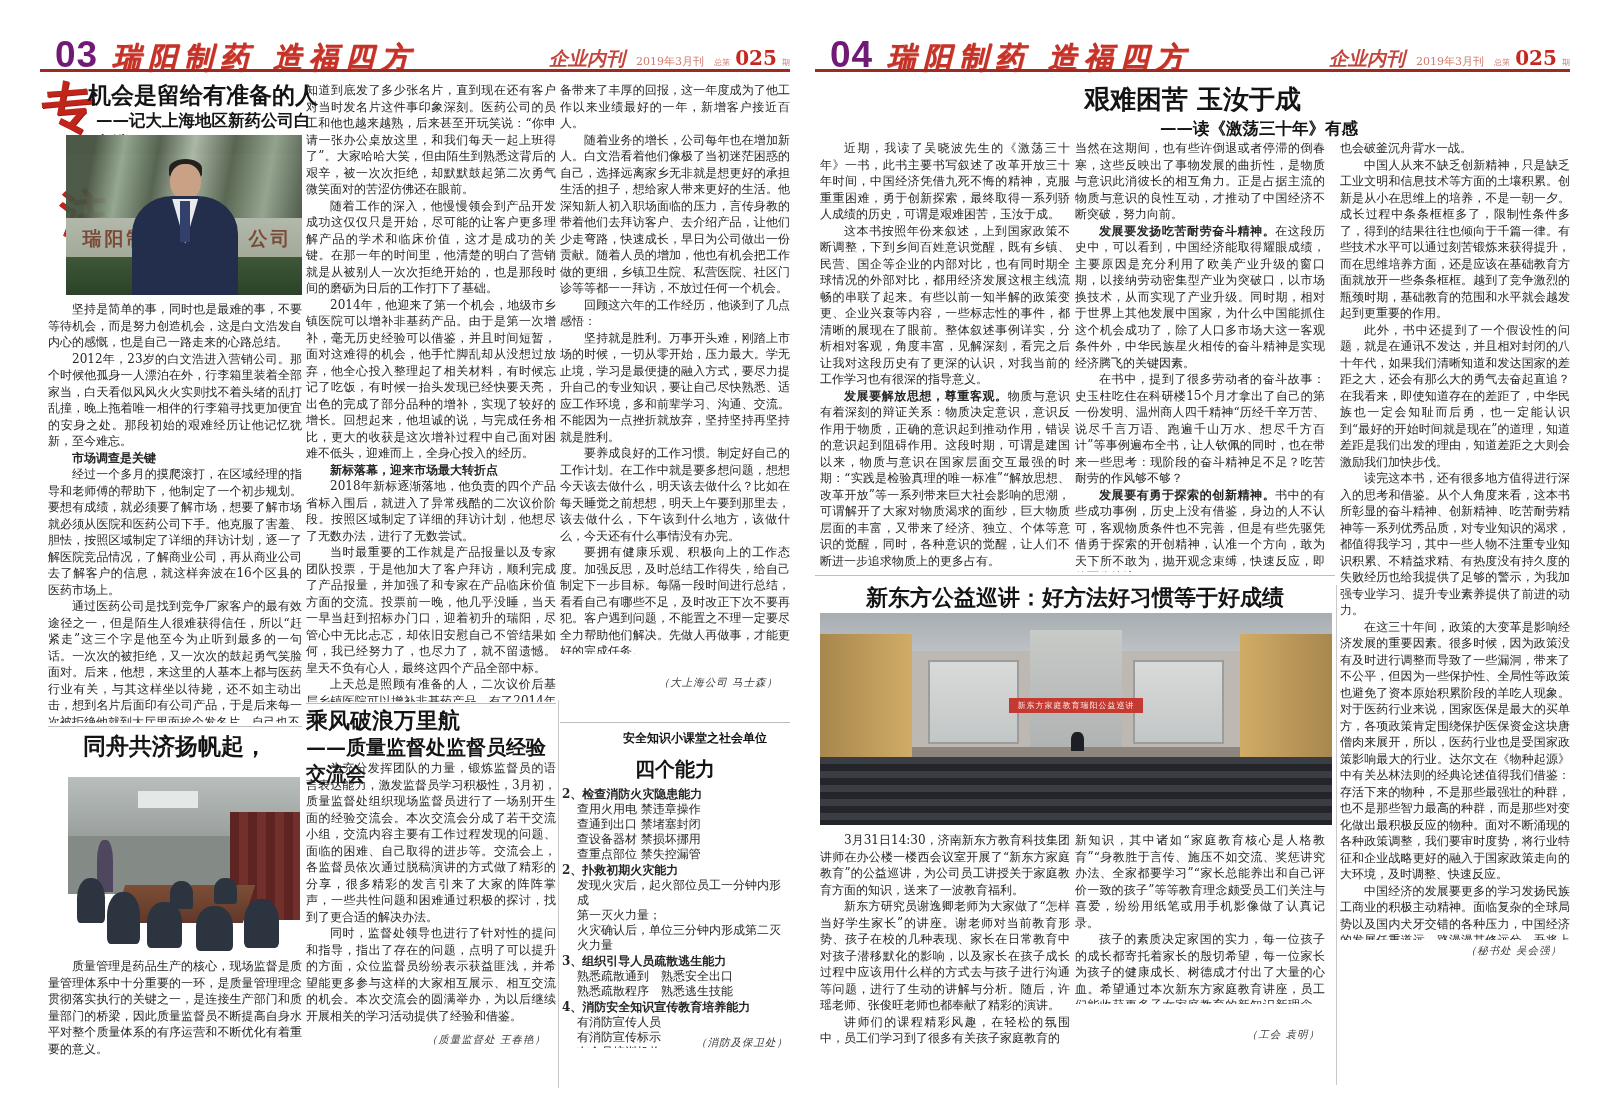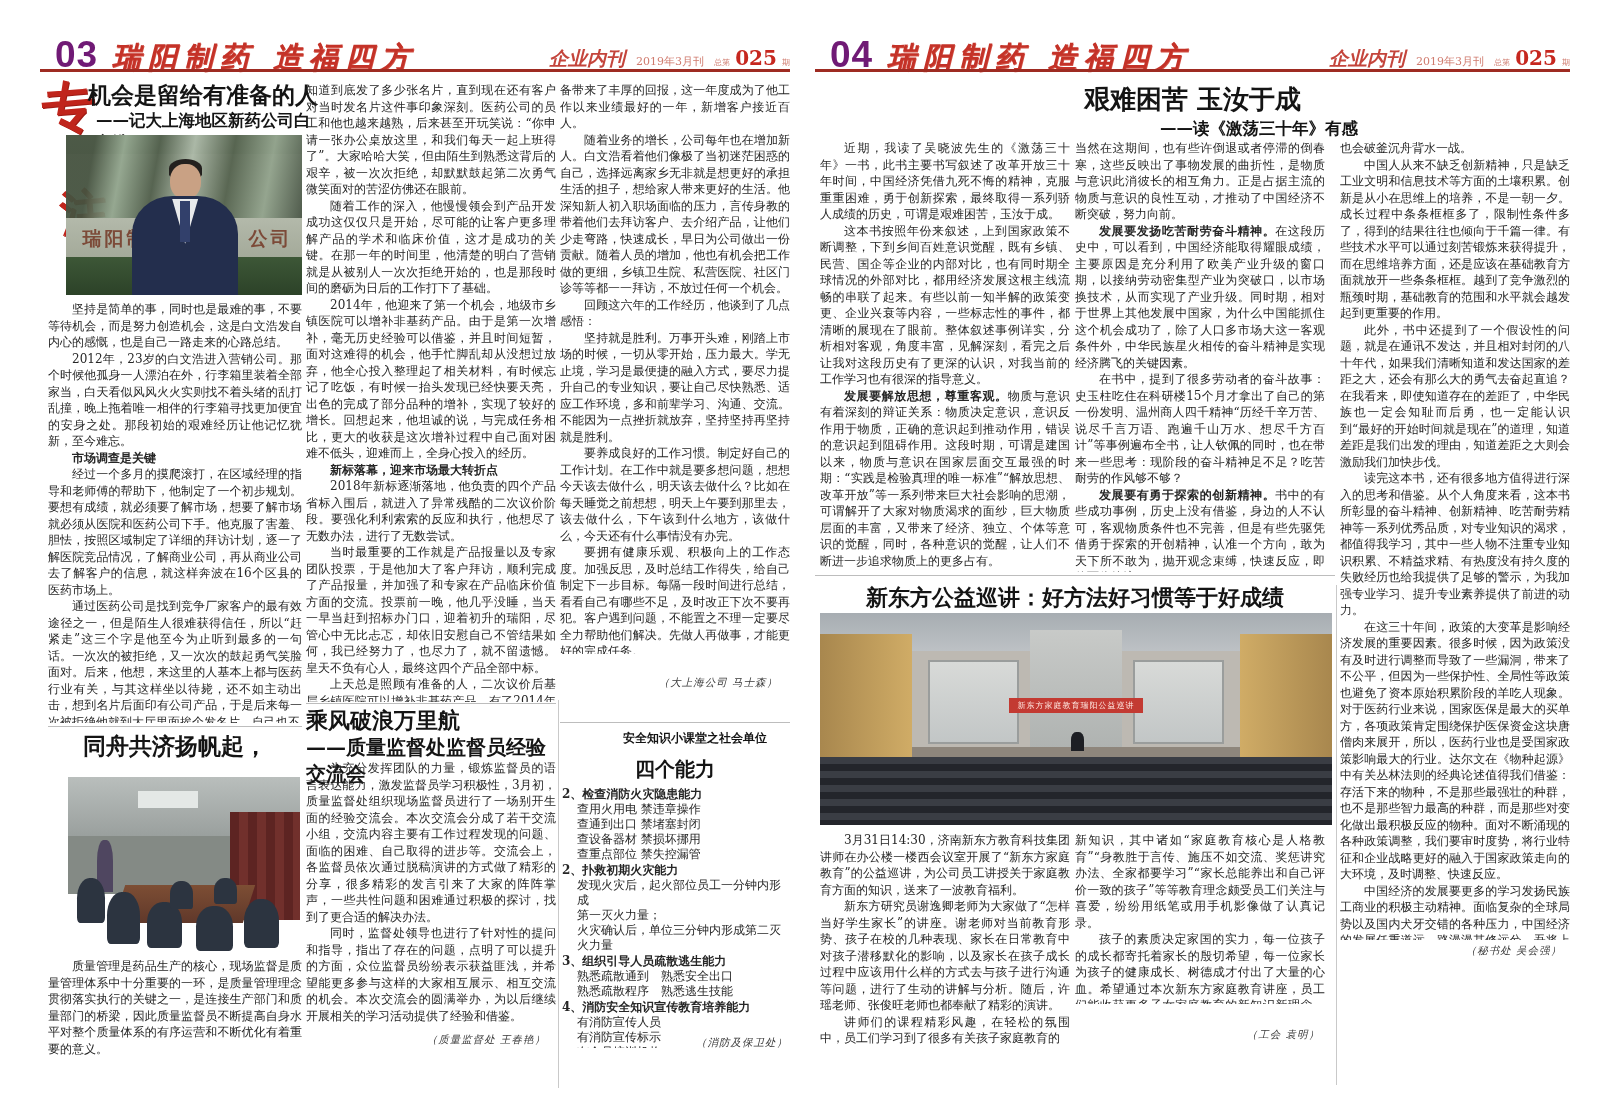--- a/index.html
+++ b/index.html
@@ -116,21 +116,21 @@
         <p class="para">2012年，23岁的白文浩进入营销公司。那个时候他孤身一人漂泊在外，行李箱里装着全部家当，白天看似风风火火实则找不着头绪的乱打乱撞，晚上拖着唯一相伴的行李箱寻找更加便宜的安身之处。那段初始的艰难经历让他记忆犹新，至今难忘。</p>
         <p class="subhead">市场调查是关键</p>
         <p class="para">经过一个多月的摸爬滚打，在区域经理的指导和老师傅的帮助下，他制定了一个初步规划。要想有成绩，就必须要了解市场，想要了解市场就必须从医院和医药公司下手。他克服了害羞、胆怯，按照区域制定了详细的拜访计划，逐一了解医院竞品情况，了解商业公司，再从商业公司去了解客户的信息，就这样奔波在16个区县的医药市场上。</p>
         <p class="para">通过医药公司是找到竞争厂家客户的最有效途径之一，但是陌生人很难获得信任，所以“赶紧走”这三个字是他至今为止听到最多的一句话。一次次的被拒绝，又一次次的鼓起勇气笑脸面对。后来，他想，来这里的人基本上都与医药行业有关，与其这样坐以待毙，还不如主动出击，想到名片后面印有公司产品，于是后来每一次被拒绝他就到大厅里面挨个发名片，自己也不</p>
       </div>
     <div class="col" style="left:306px;top:82px;width:250px;height:620px;">
         <p class="para cont">知道到底发了多少张名片，直到现在还有客户对当时发名片这件事印象深刻。医药公司的员工和他也越来越熟，后来甚至开玩笑说：“你申请一张办公桌放这里，和我们每天一起上班得了”。大家哈哈大笑，但由陌生到熟悉这背后的艰辛，被一次次拒绝，却默默鼓起第二次勇气微笑面对的苦涩仿佛还在眼前。</p>
         <p class="para">随着工作的深入，他慢慢领会到产品开发成功这仅仅只是开始，尽可能的让客户更多理解产品的学术和临床价值，这才是成功的关键。在那一年的时间里，他清楚的明白了营销就是从被别人一次次拒绝开始的，也是那段时间的磨砺为日后的工作打下了基础。</p>
         <p class="para">2014年，他迎来了第一个机会，地级市乡镇医院可以增补非基药产品。由于是第一次增补，毫无历史经验可以借鉴，并且时间短暂，面对这难得的机会，他手忙脚乱却从没想过放弃，他全心投入整理起了相关材料，有时候忘记了吃饭，有时候一抬头发现已经快要天亮，出色的完成了部分品种的增补，实现了较好的增长。回想起来，他坦诚的说，与完成任务相比，更大的收获是这次增补过程中自己面对困难不低头，迎难而上，全身心投入的经历。</p>
         <p class="subhead">新标落幕，迎来市场最大转折点</p>
-        <p class="para">2018年新标逐渐落地，他负责的四个产品省标入围后，就进入了异常残酷的二次议价阶段。要强化利利索索的反应和执行，他想尽了无数办法，进行了无数尝试。</p>
+        <p class="para">2018年新标逐渐落地，他负责的四个产品省标入围后，就进入了异常残酷的二次议价阶段。按照区域制定了详细的拜访计划，他想尽了无数办法，进行了无数尝试。</p>
         <p class="para">当时最重要的工作就是产品报量以及专家团队投票，于是他加大了客户拜访，顺利完成了产品报量，并加强了和专家在产品临床价值方面的交流。投票前一晚，他几乎没睡，当天一早当赶到招标办门口，迎着初升的瑞阳，尽管心中无比忐忑，却依旧安慰自己不管结果如何，我已经努力了，也尽力了，就不留遗憾。皇天不负有心人，最终这四个产品全部中标。</p>
         <p class="para">上天总是照顾有准备的人，二次议价后基层乡镇医院可以增补非基药产品。有了2014年的那一次历练，他提前半年就做好了准备，充分的准</p>
       </div>
     <div class="col" style="left:560px;top:82px;width:230px;height:572px;">
         <p class="para cont">备带来了丰厚的回报，这一年度成为了他工作以来业绩最好的一年，新增客户接近百人。</p>
         <p class="para">随着业务的增长，公司每年也在增加新人。白文浩看着他们像极了当初迷茫困惑的自己，选择远离家乡无非就是想更好的承担生活的担子，想给家人带来更好的生活。他深知新人初入职场面临的压力，言传身教的带着他们去拜访客户、去介绍产品，让他们少走弯路，快速成长，早日为公司做出一份贡献。随着人员的增加，他也有机会把工作做的更细，乡镇卫生院、私营医院、社区门诊等等都一一拜访，不放过任何一个机会。</p>
         <p class="para">回顾这六年的工作经历，他谈到了几点感悟：</p>
         <p class="para">坚持就是胜利。万事开头难，刚踏上市场的时候，一切从零开始，压力最大。学无止境，学习是最便捷的融入方式，要尽力提升自己的专业知识，要让自己尽快熟悉、适应工作环境，多和前辈学习、沟通、交流。不能因为一点挫折就放弃，坚持坚持再坚持就是胜利。</p>
         <p class="para">要养成良好的工作习惯。制定好自己的工作计划。在工作中就是要多想问题，想想今天该去做什么，明天该去做什么？比如在每天睡觉之前想想，明天上午要到那里去，该去做什么，下午该到什么地方，该做什么，今天还有什么事情没有办完。</p>
         <p class="para">要拥有健康乐观、积极向上的工作态度。加强反思，及时总结工作得失，给自己制定下一步目标。每隔一段时间进行总结，看看自己有哪些不足，及时改正下次不要再犯。客户遇到问题，不能置之不理一定要尽全力帮助他们解决。先做人再做事，才能更好的完成任务。</p>

